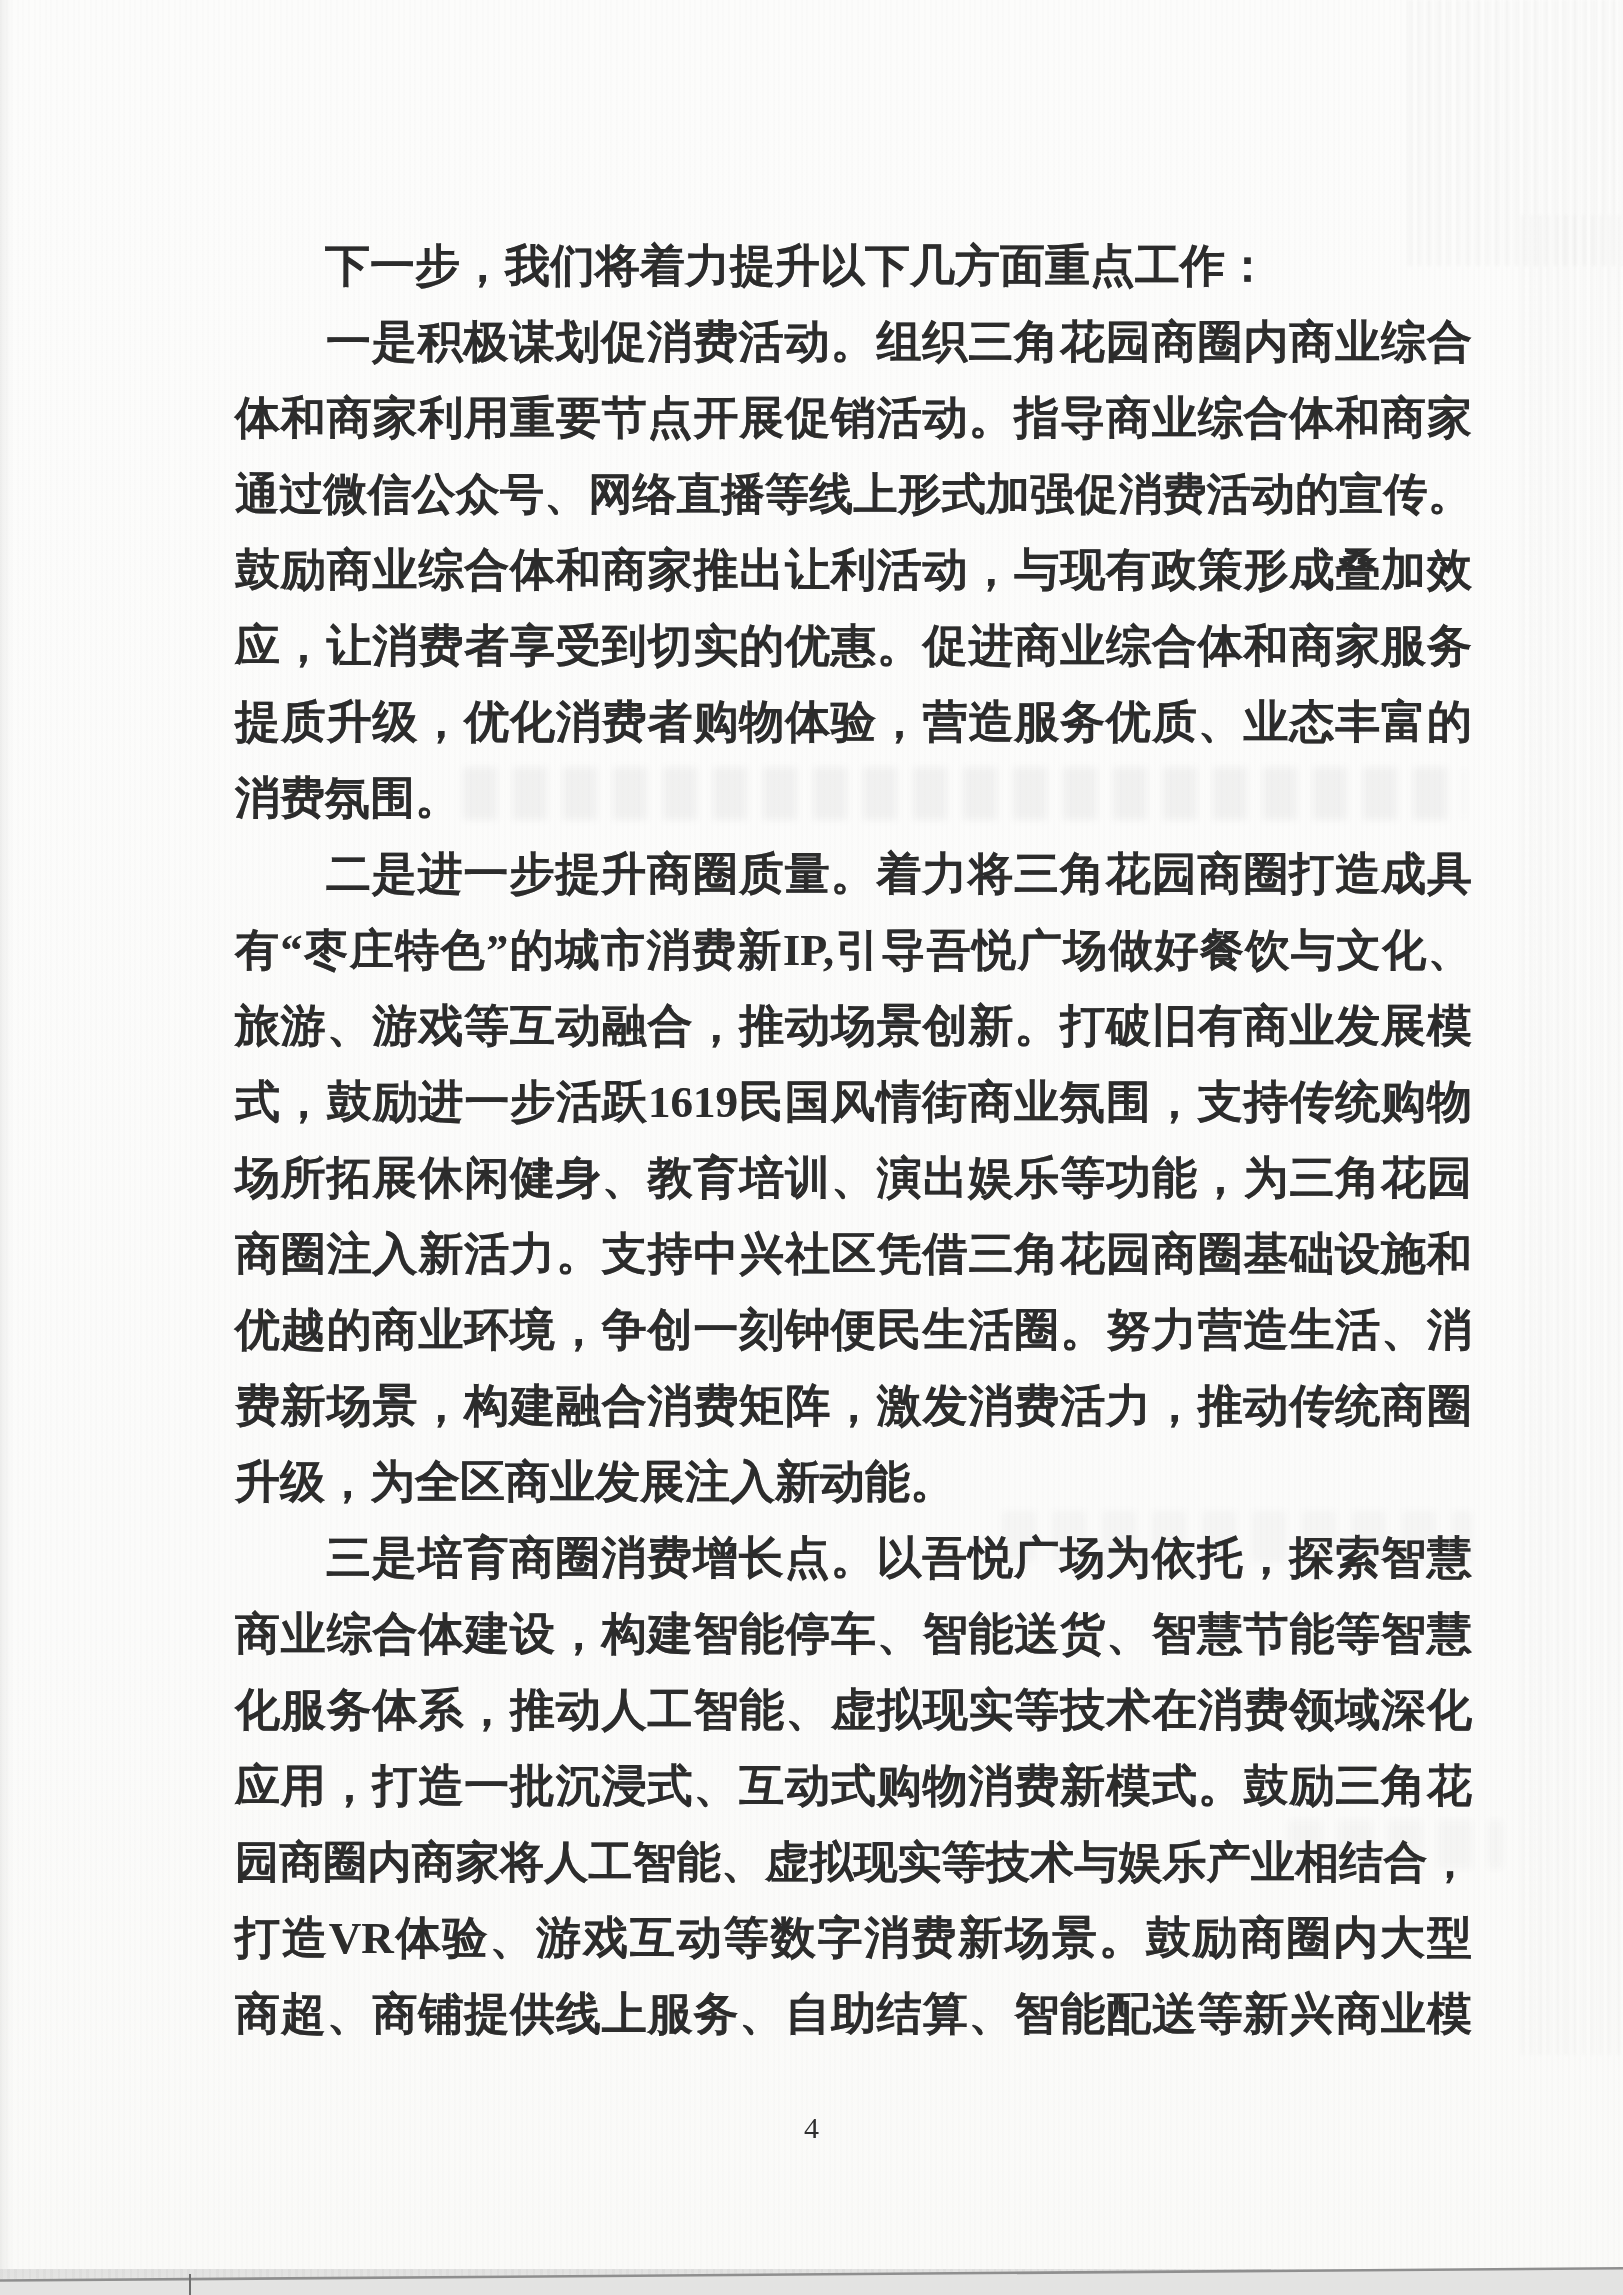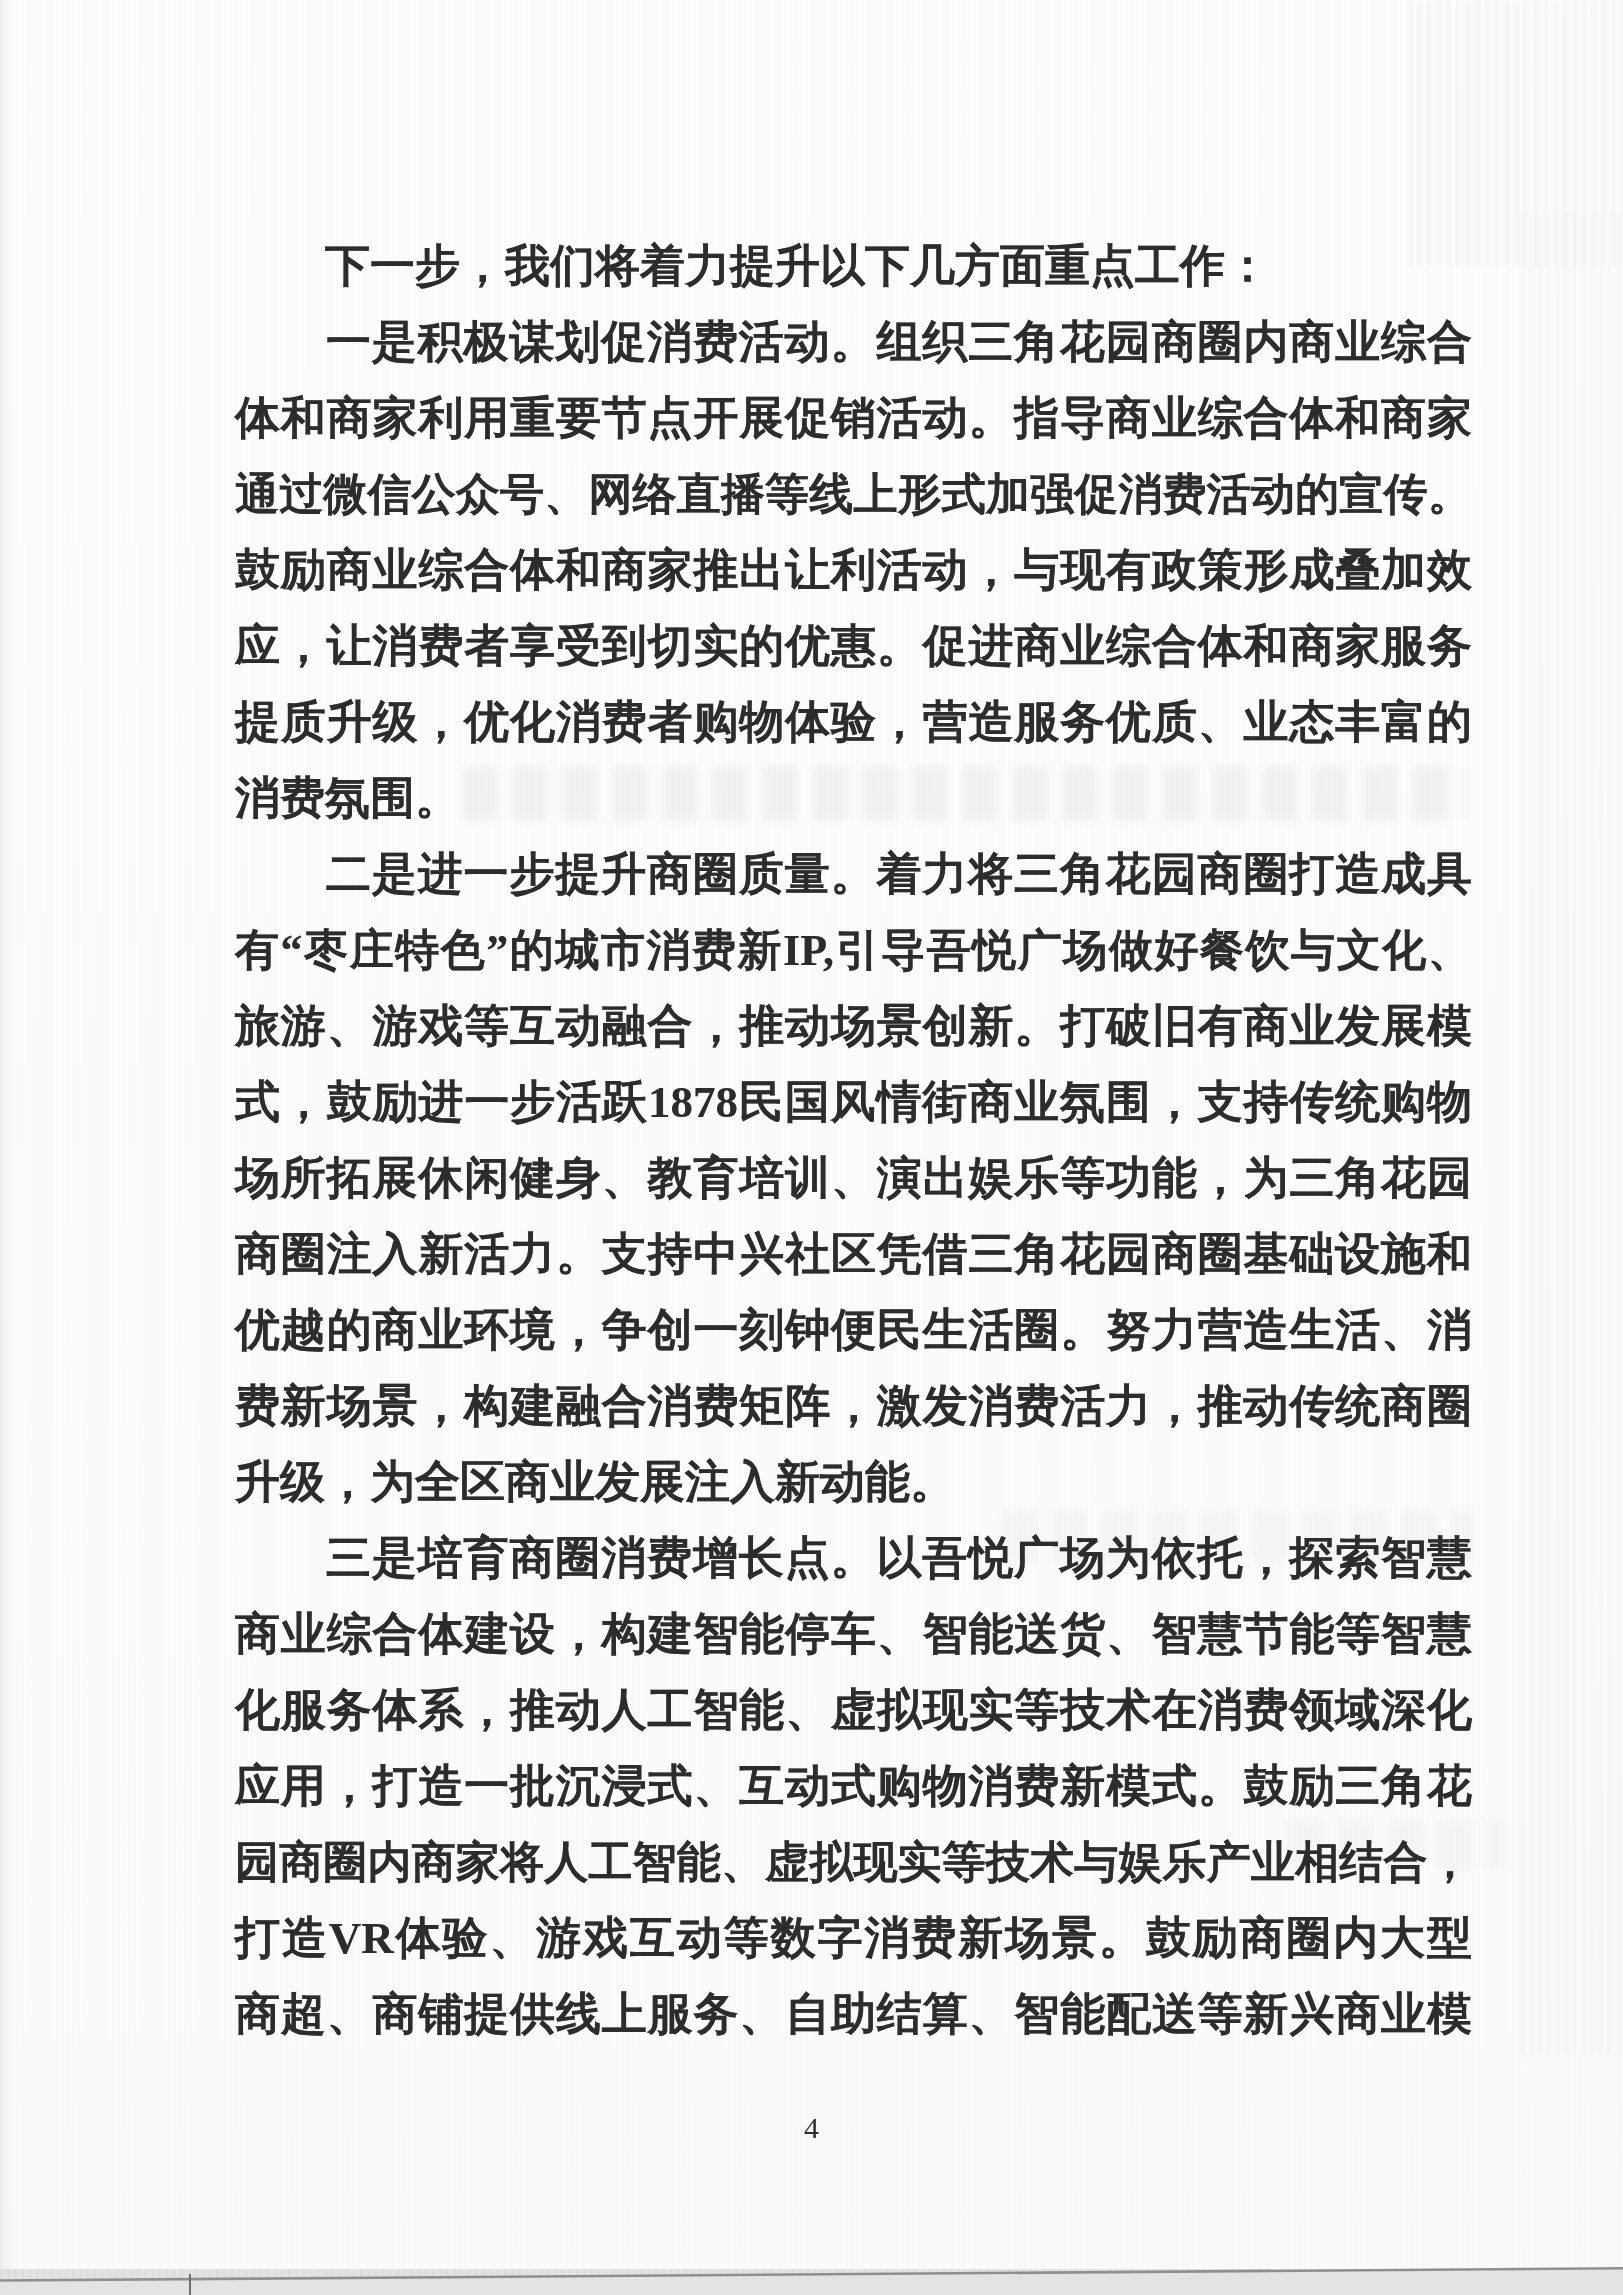--- a/index.html
+++ b/index.html
@@ -409,21 +409,21 @@
       <div class="line just" style="font-size: 45px;">
         <span>式</span>
         <span>，</span>
         <span>鼓</span>
         <span>励</span>
         <span>进</span>
         <span>一</span>
         <span>步</span>
         <span>活</span>
         <span>跃</span>
-        <span>1878</span>
+        <span>1619</span>
         <span>民</span>
         <span>国</span>
         <span>风</span>
         <span>情</span>
         <span>街</span>
         <span>商</span>
         <span>业</span>
         <span>氛</span>
         <span>围</span>
         <span>，</span>

